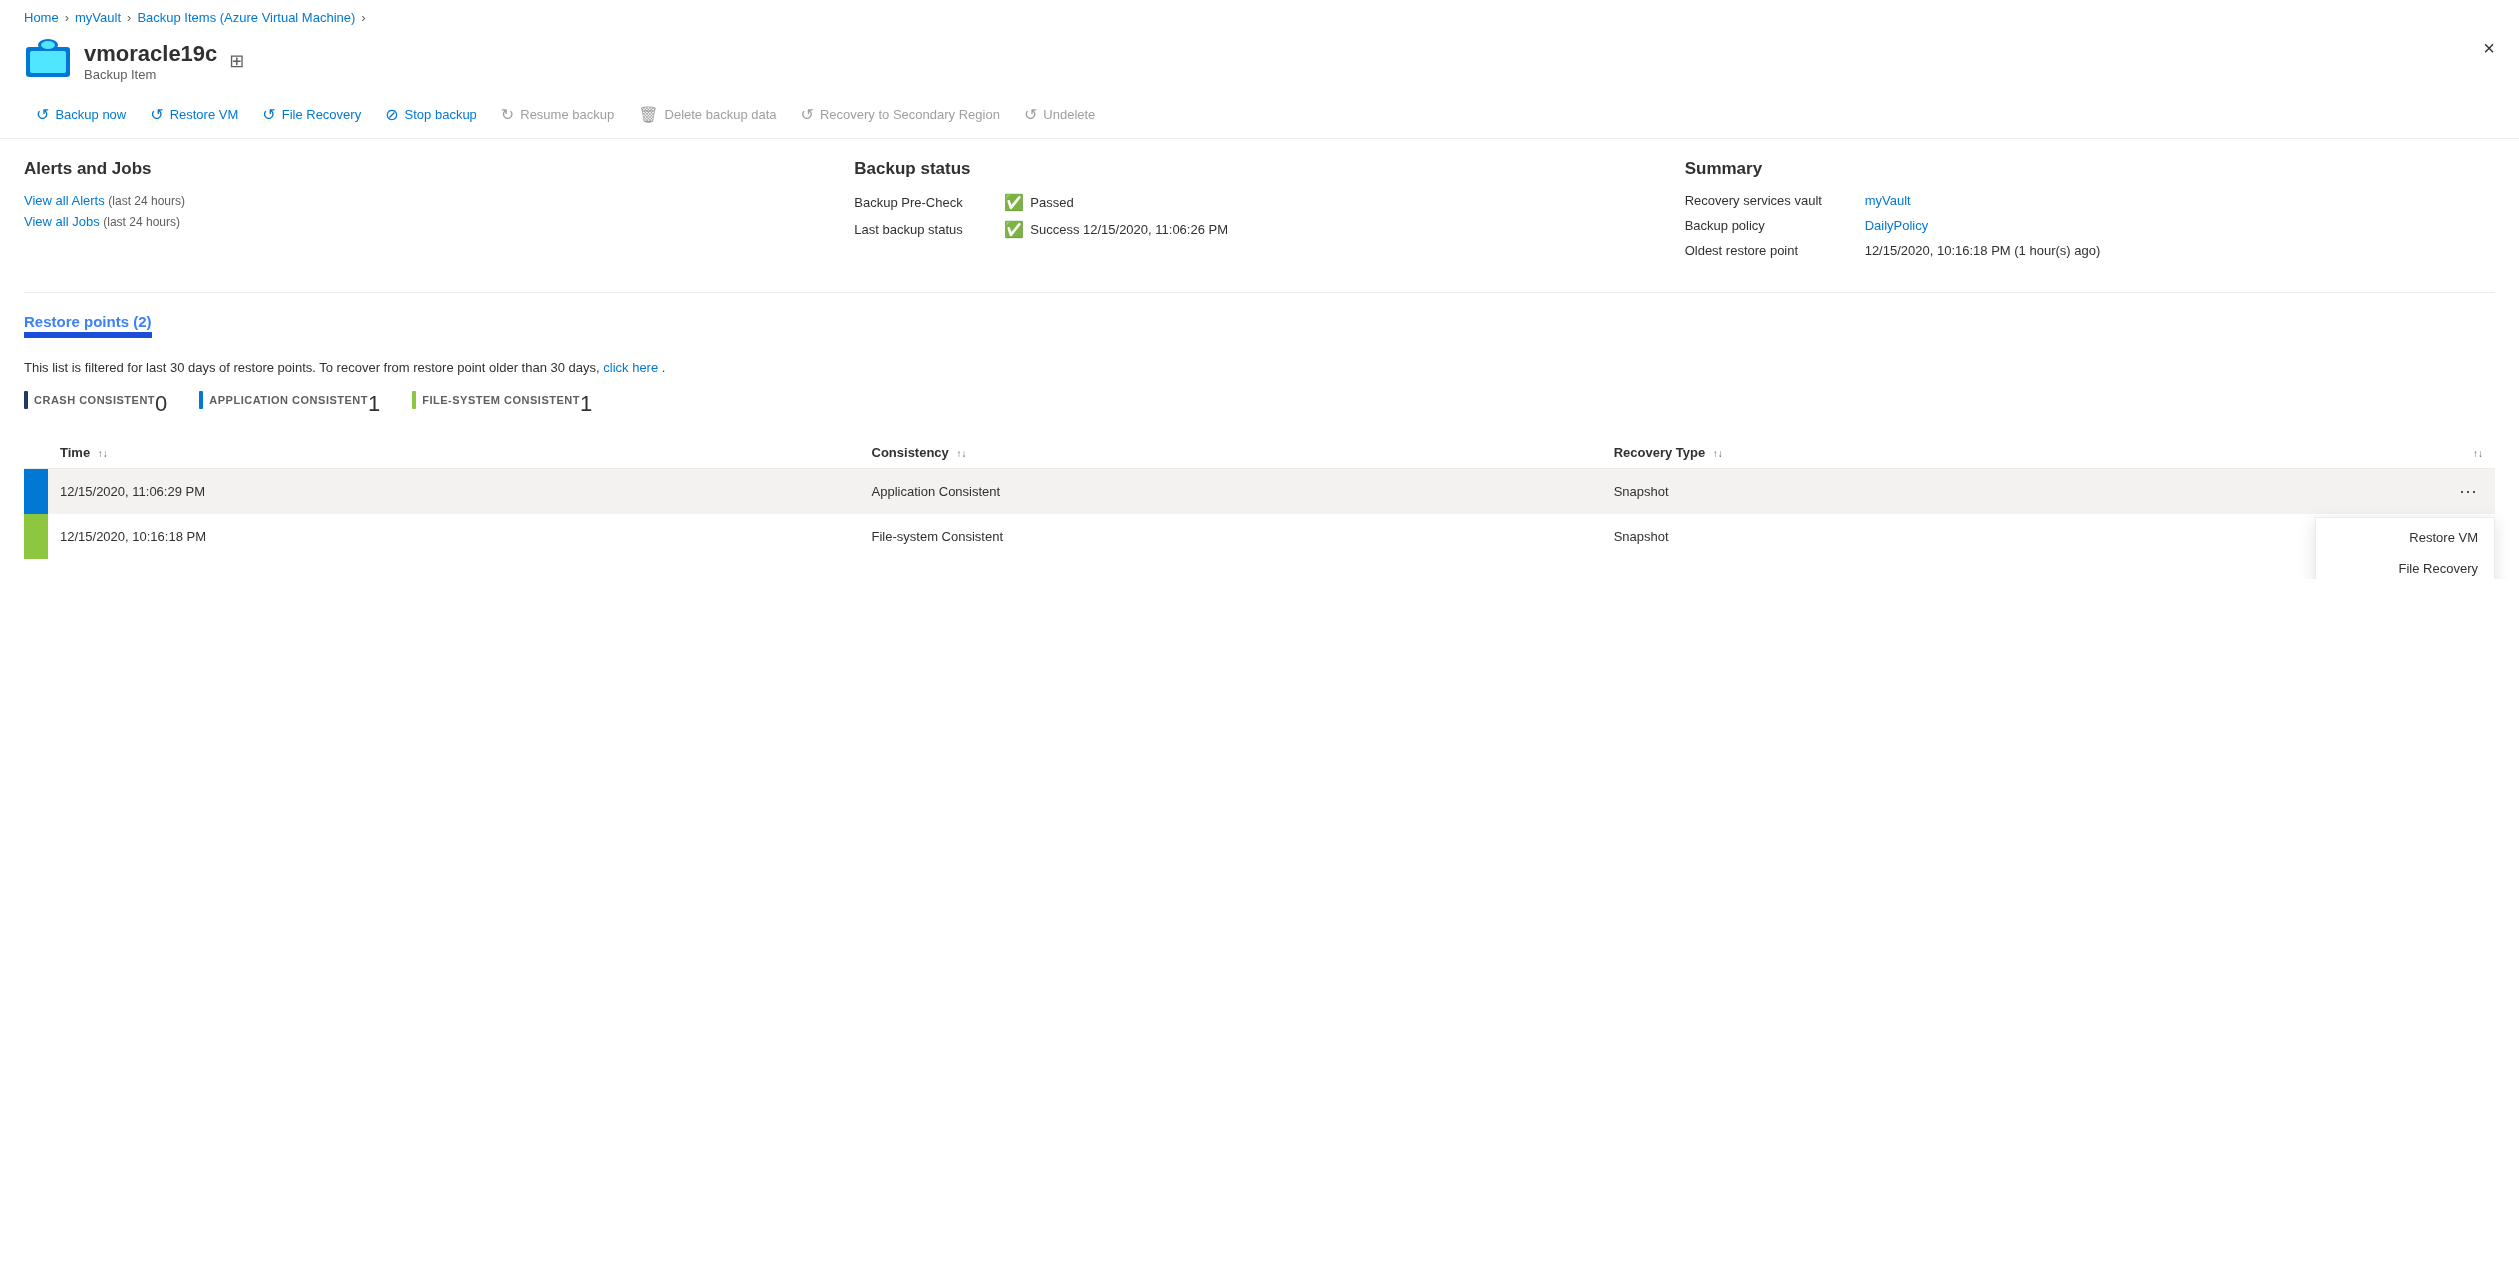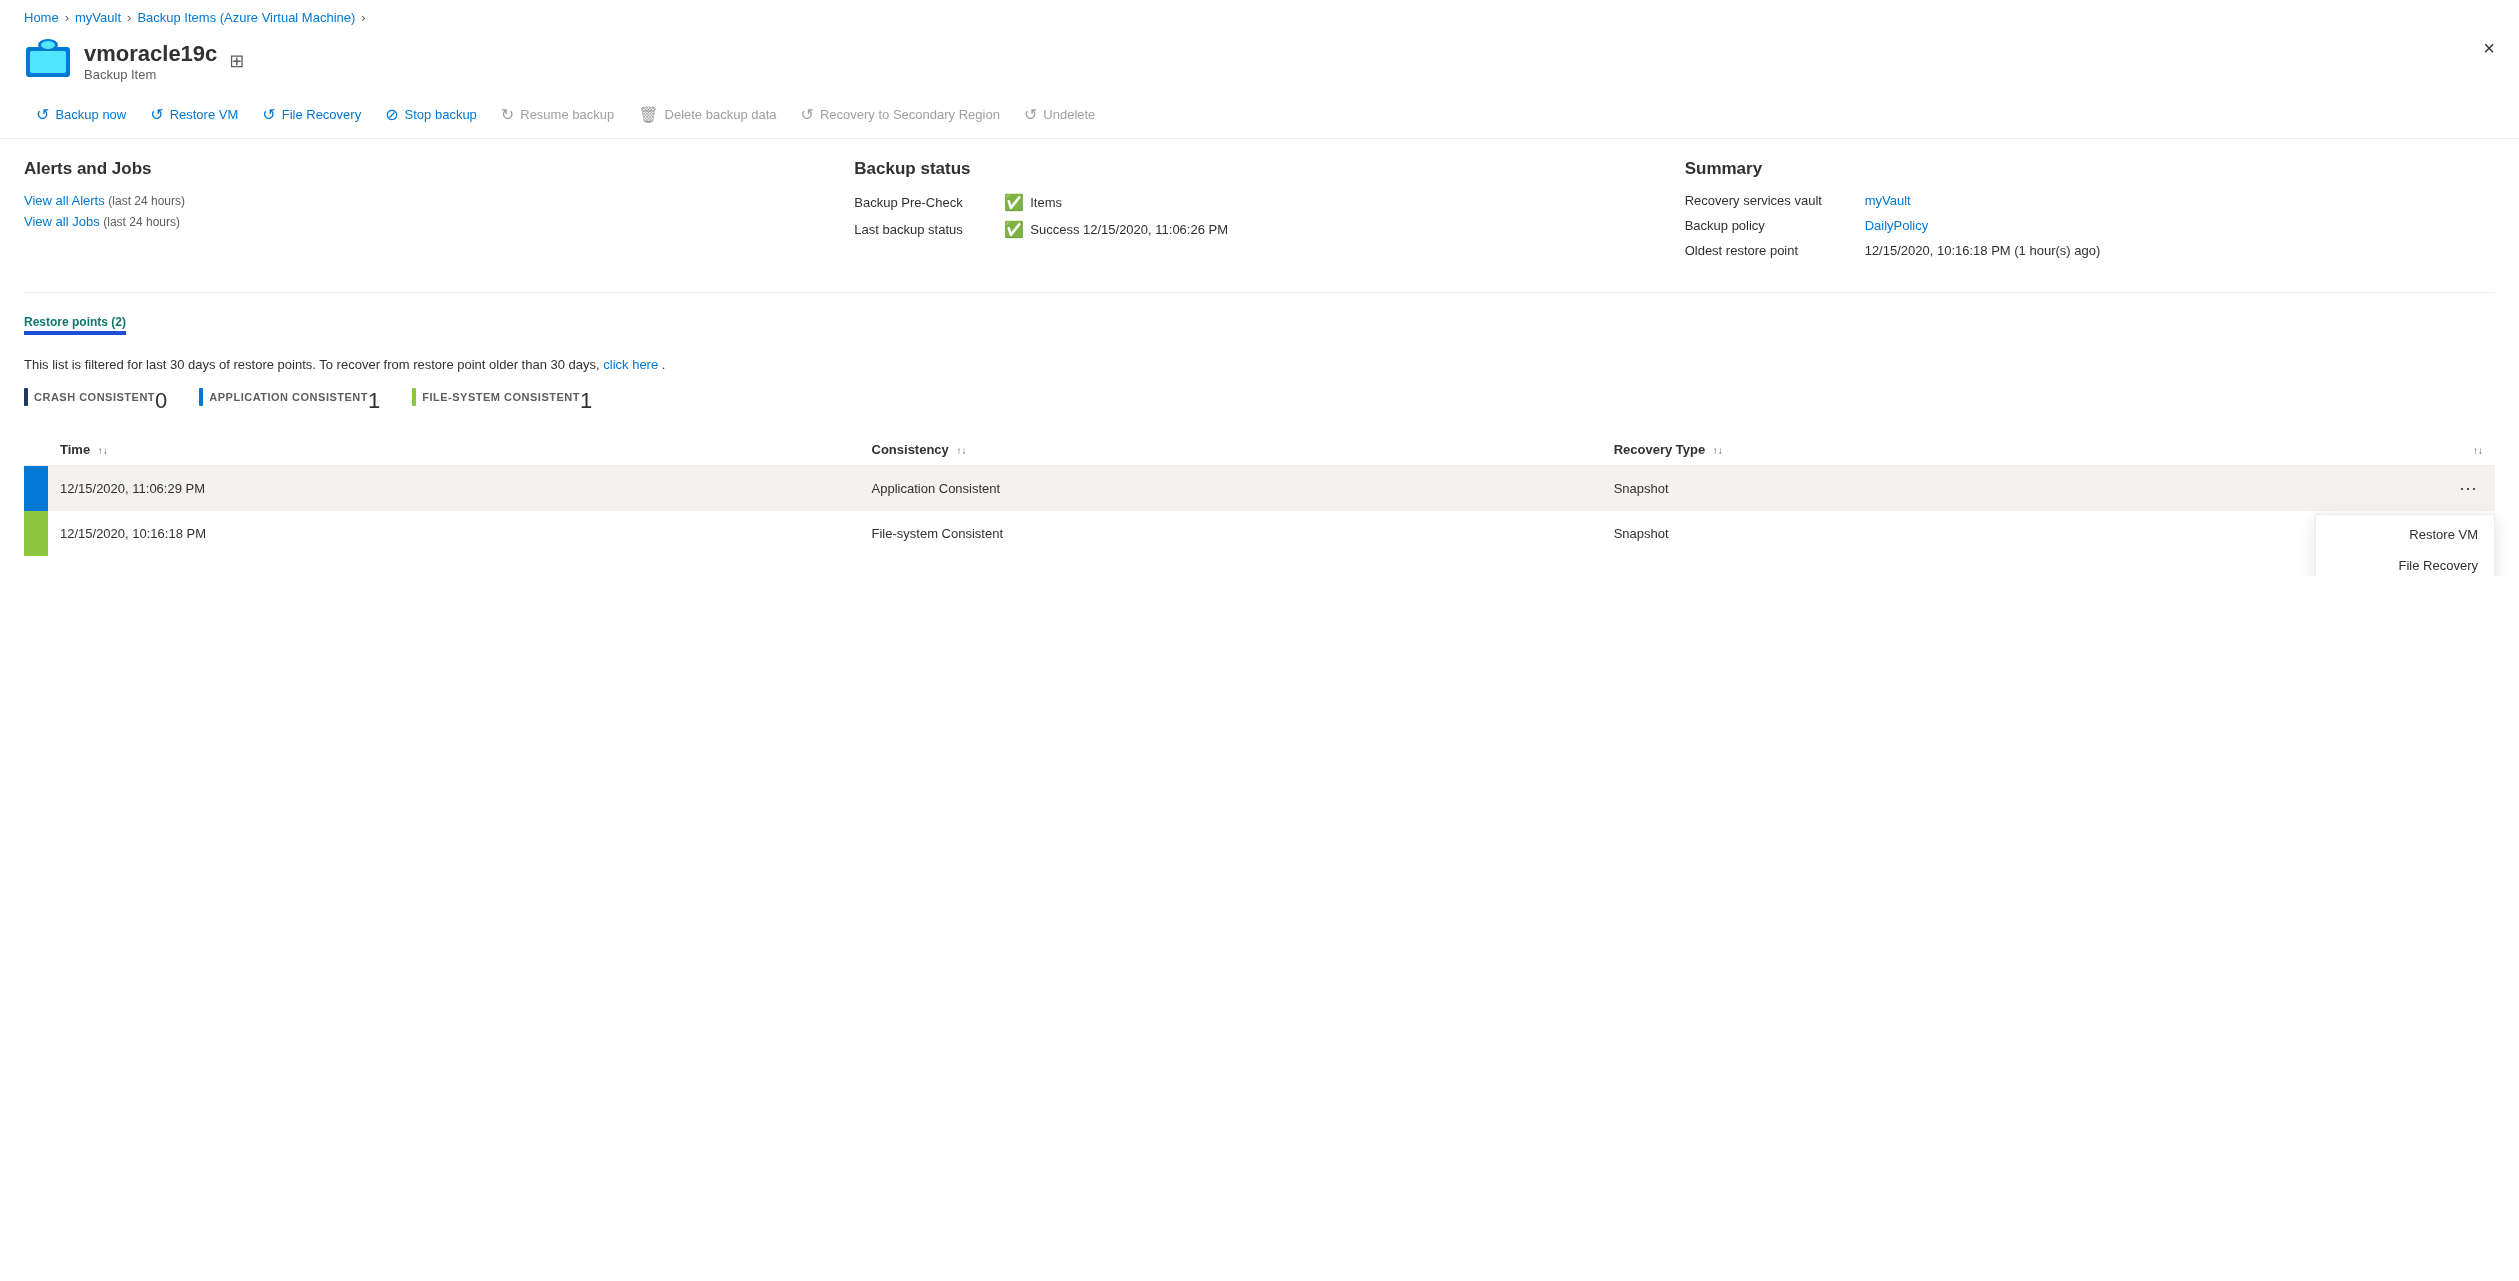--- a/index.html
+++ b/index.html
@@ -34,21 +34,21 @@
     .status-value { display: flex; align-items: center; gap: 6px; }
     .status-check { color: #107c10; font-size: 16px; }
 
     .summary-row { display: flex; align-items: baseline; margin-bottom: 10px; font-size: 13px; }
     .summary-label { color: #323130; min-width: 180px; }
     .summary-value { color: #323130; }
     .summary-value a { color: #0078d4; text-decoration: none; }
 
     .divider { border: none; border-top: 1px solid #edebe9; margin: 0 0 20px; }
 
-    .restore-points-title { font-size: 12px; font-weight: 600; margin-bottom: 4px; color: #0f766e; border-bottom: 4px solid #1d4ed8; display: inline-block; padding-bottom: 2px; }
+    .restore-points-title { font-size: 15px; font-weight: 600; margin-bottom: 4px; color: #3b82f6; border-bottom: 6px solid #1d4ed8; display: inline-block; padding-bottom: 2px; }
     .filter-note { font-size: 13px; color: #323130; margin: 18px 0 16px; }
     .filter-note a { color: #0078d4; text-decoration: none; }
 
     .consistency-legend { display: flex; align-items: flex-end; gap: 32px; margin-bottom: 20px; }
     .legend-item { display: flex; flex-direction: row; align-items: flex-start; }
     .legend-bar-label { display: flex; align-items: center; gap: 6px; margin-bottom: 2px; }
     .legend-bar { width: 4px; height: 18px; border-radius: 1px; }
     .legend-label { font-size: 11px; color: #605e5c; font-weight: 600; letter-spacing: 0.5px; text-transform: uppercase; }
     .legend-count { font-size: 22px; font-weight: 400; color: #323130; }
     .bar-navy { background: #1f3864; }
@@ -150,21 +150,21 @@
         <small>(last 24 hours)</small>
       </a>
     </div>
 
     <div class="info-section">
       <h3>Backup status</h3>
       <div class="status-row">
         <span class="status-label">Backup Pre-Check</span>
         <span class="status-value">
           <span class="status-check">✅</span>
-          <span>Items</span>
+          <span>Passed</span>
         </span>
       </div>
       <div class="status-row">
         <span class="status-label">Last backup status</span>
         <span class="status-value">
           <span class="status-check">✅</span>
           <span>Success 12/15/2020, 11:06:26 PM</span>
         </span>
       </div>
     </div>

